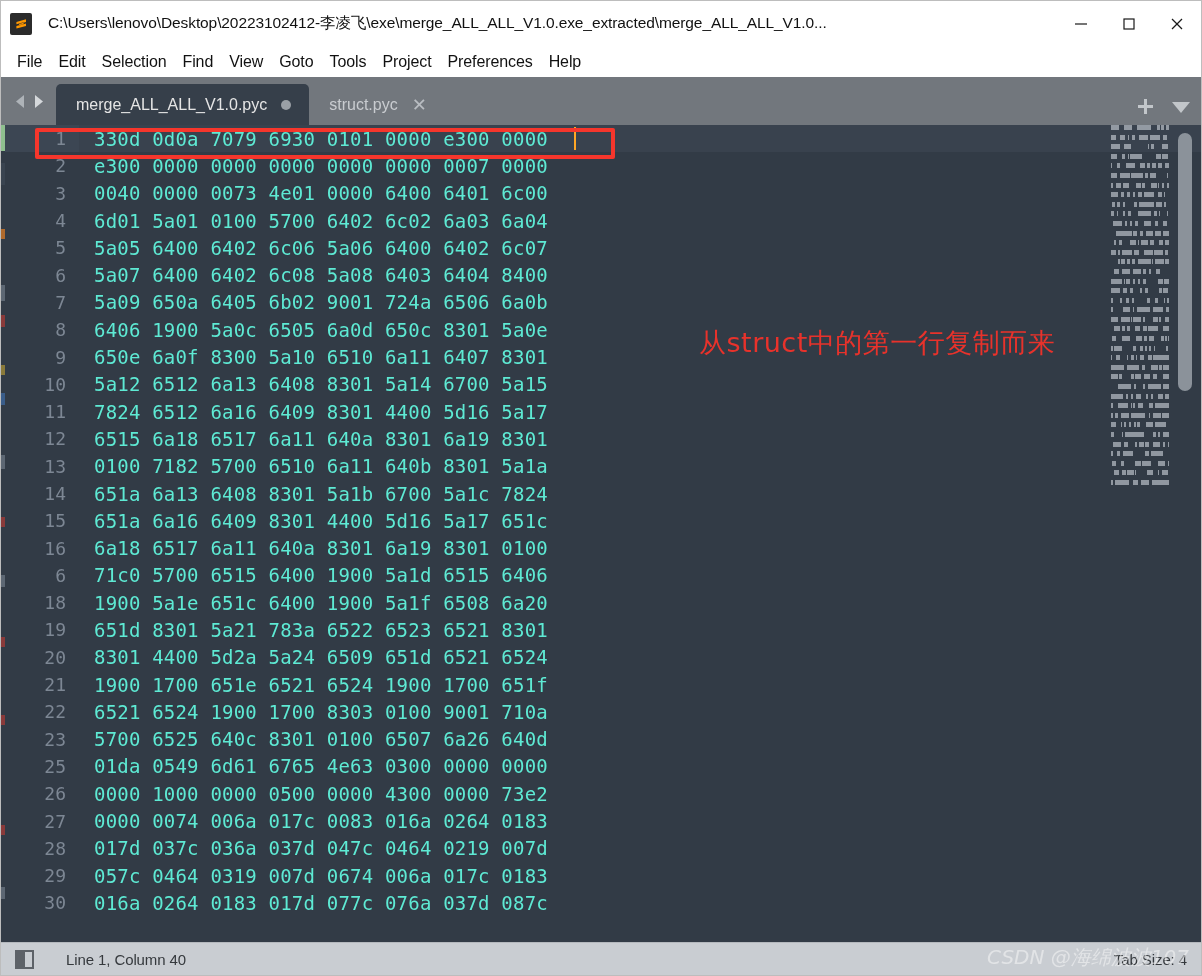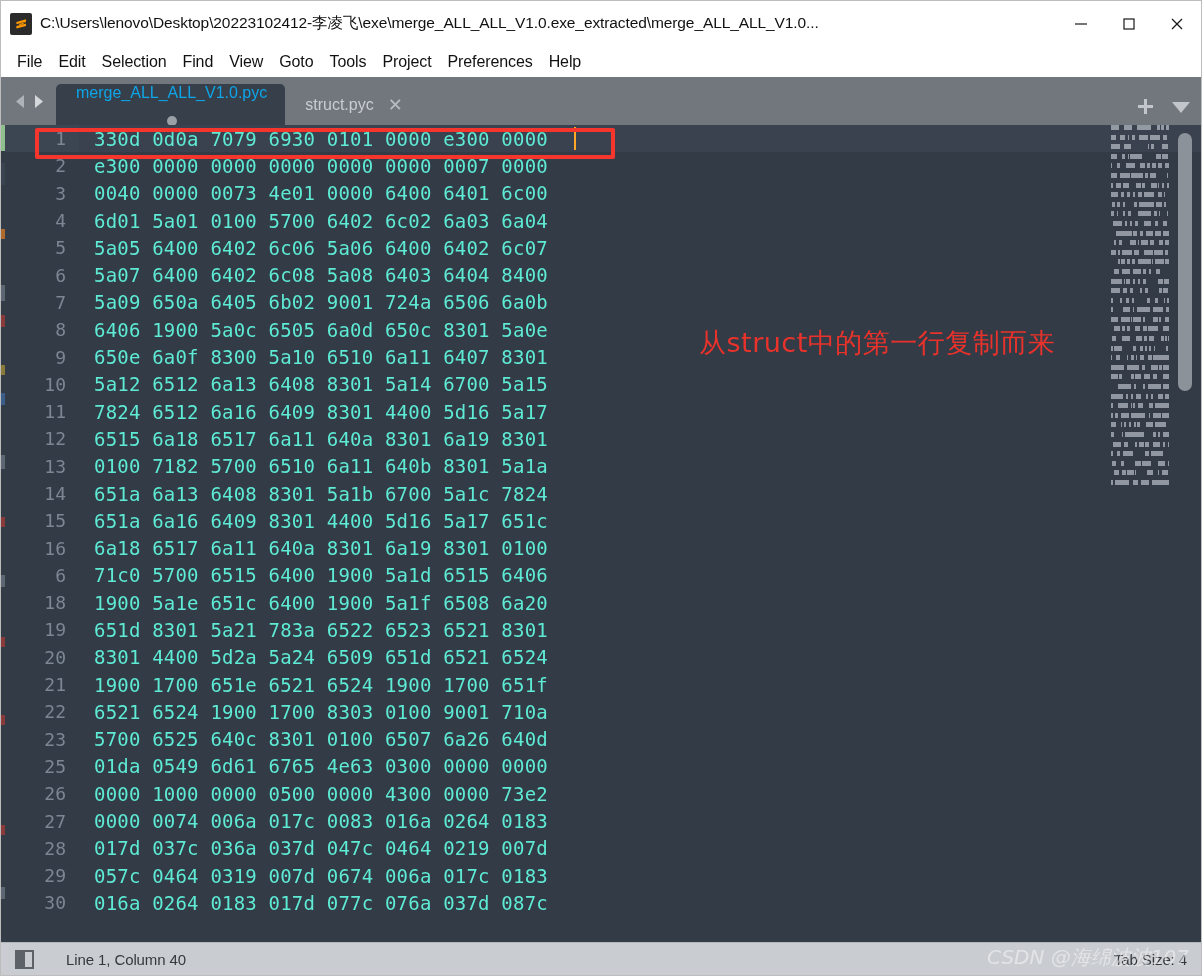--- a/index.html
+++ b/index.html
@@ -16,20 +16,21 @@
     display: flex; flex-direction: column;
     border: 1px solid #bdbdbd;
   }
 
   
   .titlebar {
     height: 45px; flex: 0 0 45px;
     background: #ffffff;
     display: flex; align-items: center;
     position: relative;
+    gap: 8px;
   }
   .app-icon {
     width: 22px; height: 22px;
     margin-left: 9px; margin-right: 8px;
     background: #2b2b2b;
     border-radius: 2px;
     display: flex; align-items: center; justify-content: center;
     flex: 0 0 22px;
   }
   .app-icon svg { display: block; }
@@ -88,23 +89,22 @@
     display: flex; align-items: center;
     padding: 0 18px 0 20px;
     font-size: 16px;
     color: #c9ccd0;
     white-space: nowrap;
     position: relative;
     gap: 14px;
   }
   .tab.active {
     background: #363f4a;
-    color: #0ea5e9;
+    color: #e5e5e5;
     border-radius: 5px 5px 0 0;
-    flex-direction: column;
   }
   .tab .dot {
     width: 10px; height: 10px; border-radius: 50%;
     background: #9aa0a6;
     flex: 0 0 10px;
   }
   .tab .xclose {
     font-size: 18px; color: #b8bcc1; line-height: 1;
     width: 14px; text-align: center;
   }

